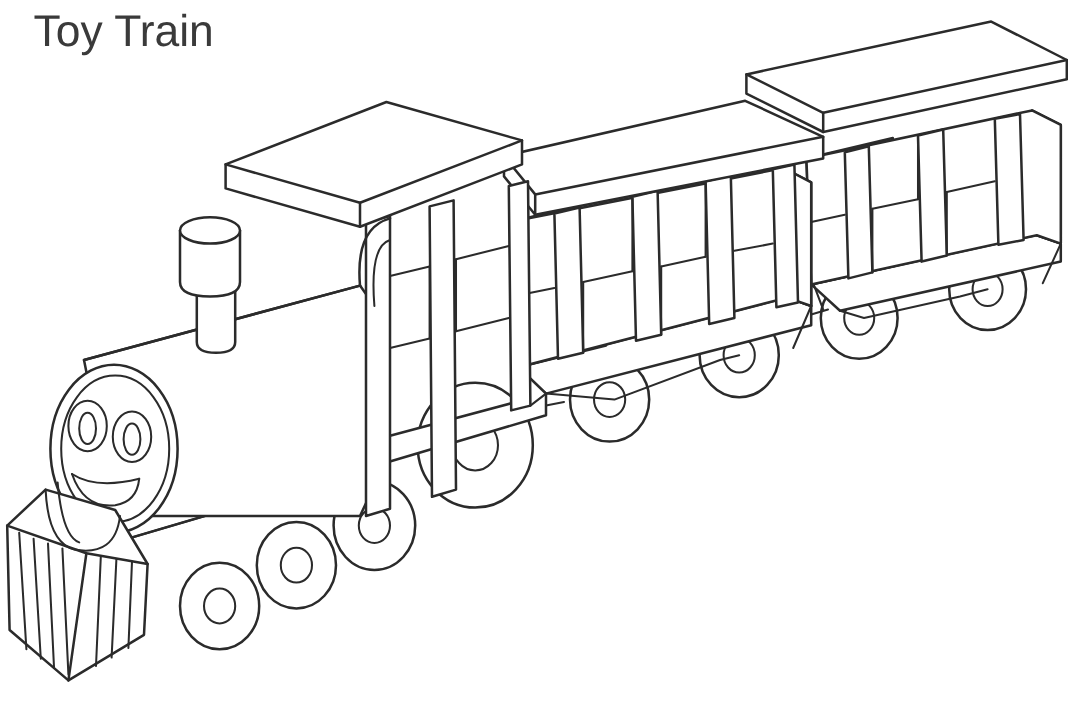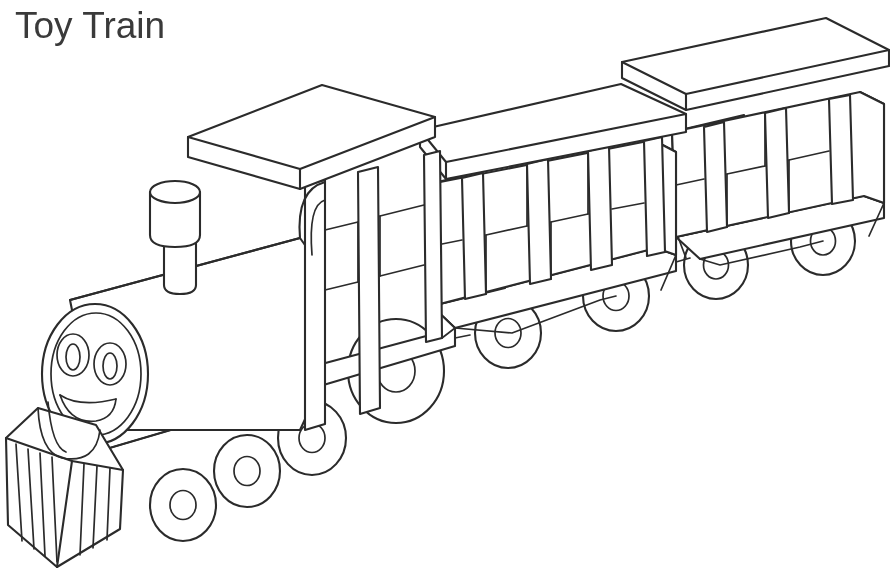--- a/index.html
+++ b/index.html
@@ -13,21 +13,21 @@
   }
   #page {
     position: relative;
     width: 890px;
     height: 587px;
     background: #ffffff;
     overflow: hidden;
   }
   #page-title {
     position: absolute;
-    left: 15px;
+    left: 28px;
     top: 4px;
     font-family: "Liberation Sans", sans-serif;
     font-size: 37px;
     font-weight: 400;
     color: #3a3a3a;
     letter-spacing: 0px;
     line-height: 44px;
     white-space: nowrap;
     user-select: none;
   }

